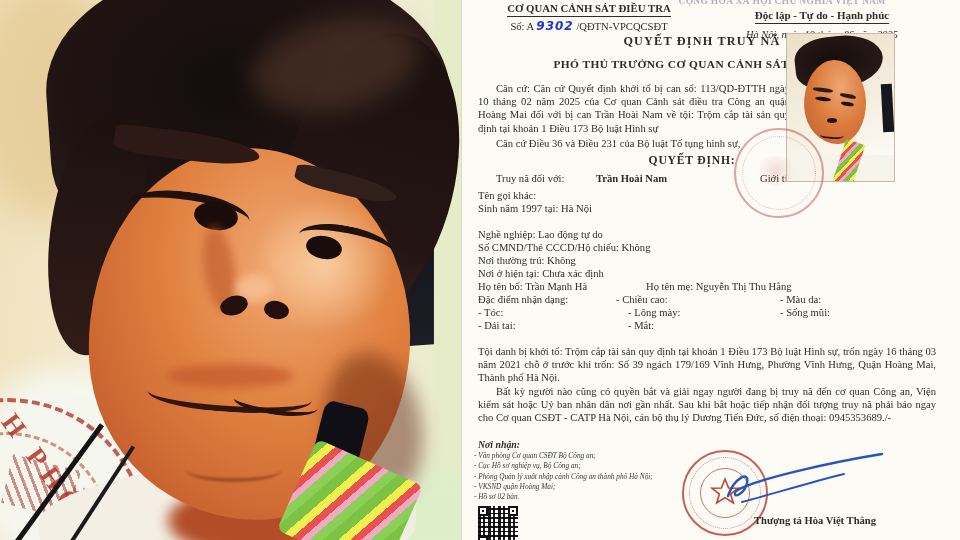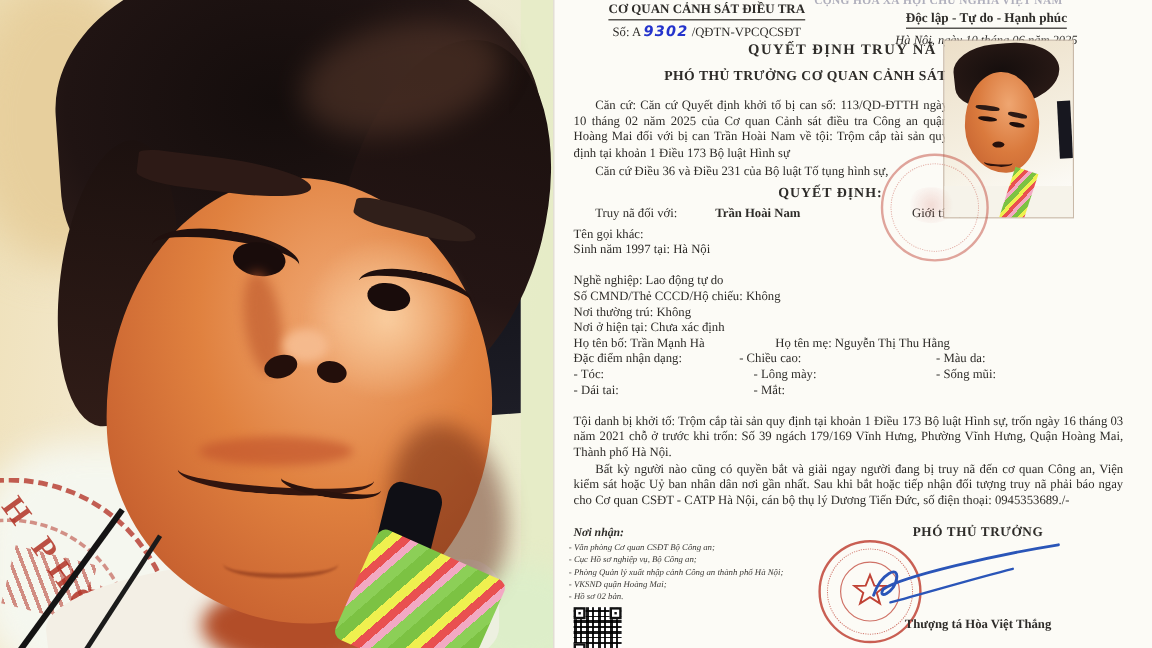--- a/index.html
+++ b/index.html
@@ -309,21 +309,20 @@
     <div>- Phòng Quản lý xuất nhập cảnh Công an thành phố Hà Nội;</div>
     <div>- VKSND quận Hoàng Mai;</div>
     <div>- Hồ sơ 02 bản.</div>
   </div>
   <div class="abs qr">
     <div class="finder f1"></div>
     <div class="finder f2"></div>
     <div class="finder f3"></div>
   </div>
 
-  <div class="abs ft-title">PHÓ THỦ TRƯỞNG</div>
 
   <div class="abs stamp-footer">
     <div class="ring2"></div>
     <div class="ring3"></div>
     <svg width="32" height="32" viewBox="0 0 32 32">
       <polygon points="16,3 19.6,12 29,12.3 21.6,18 24.3,27 16,21.6 7.7,27 10.4,18 3,12.3 12.4,12" fill="none" stroke="#ba3022" stroke-width="1.6"></polygon>
     </svg>
   </div>
 
   <svg class="abs sig" viewBox="0 0 185 62">

